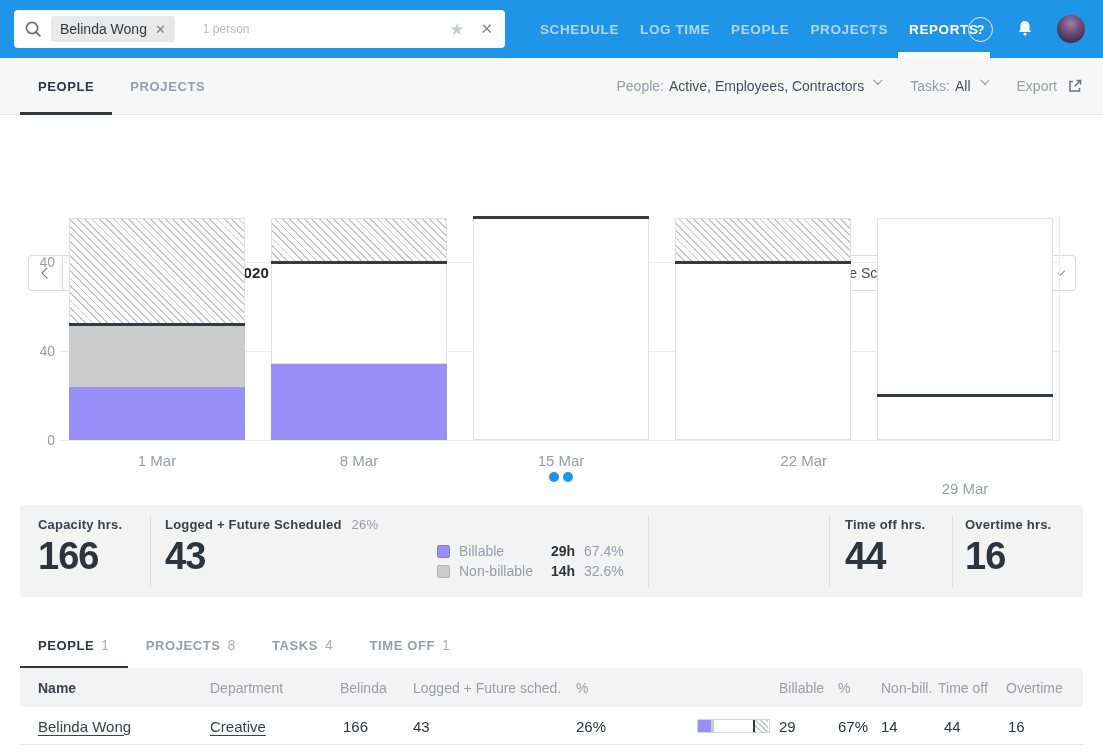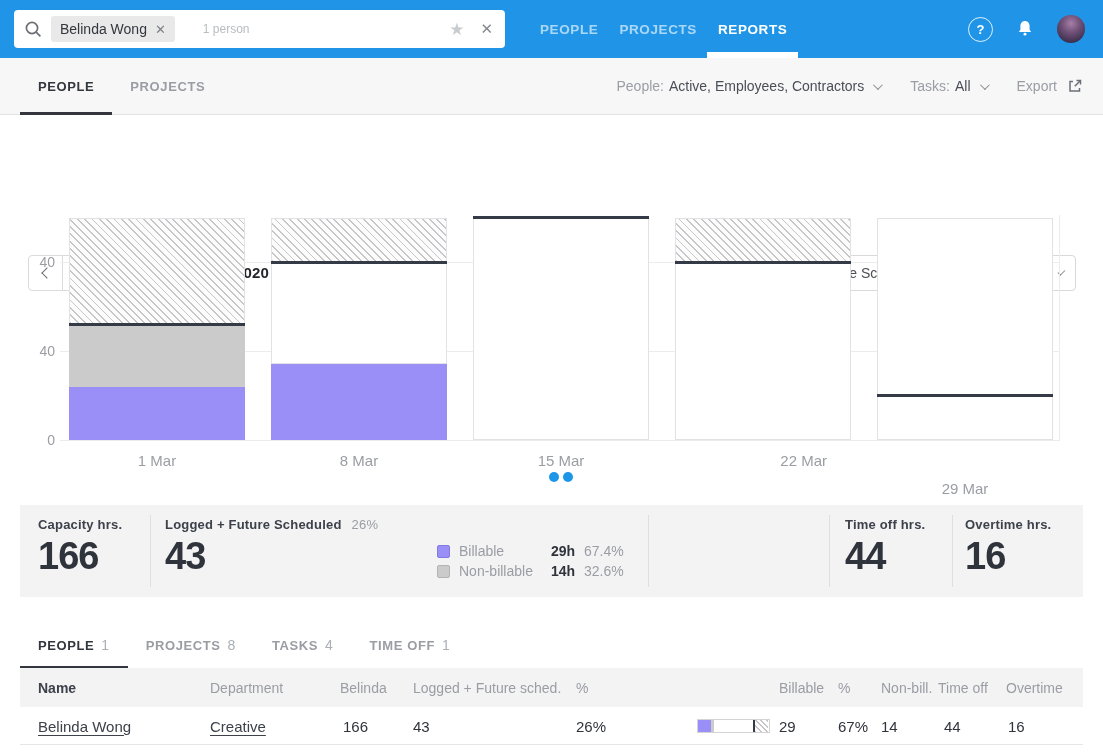--- a/index.html
+++ b/index.html
@@ -26,21 +26,21 @@
   #filterbar { position:absolute; left:0; top:58px; width:1103px; height:57px; background:#F7F7F8; border-bottom:1px solid #E3E3E5; }
   .tabs { position:absolute; left:20px; top:0; height:100%; display:flex; }
   .tab { padding:0 18px; height:100%; display:flex; align-items:center; gap:7px; font-size:13px; font-weight:bold; letter-spacing:.6px; color:#9A9DA3; position:relative; cursor:pointer; }
   .tab.active { color:#33373D; }
   .tab.active .tab-underline { position:absolute; left:0; right:0; bottom:-1px; height:3px; background:#33373D; }
   .tab .count { font-weight:normal; color:#ABAEB4; font-size:14px; }
   #filter-right { position:absolute; right:20px; top:0; height:100%; display:flex; align-items:center; gap:30px; font-size:14px; }
   .filter-label { color:#9A9DA3; }
   .filter-value { color:#4A4E55; margin-left:5px; }
   .chev { display:inline-block; width:7px; height:7px; border-right:1.6px solid #8A8D92; border-bottom:1.6px solid #8A8D92; transform:rotate(45deg) translateY(-2px); margin-left:9px; }
-  .filter-item { display:flex; align-items:center; cursor:pointer; }
+  .filter-item { display:flex; align-items:flex-start; cursor:pointer; }
 
   
   #daterow { position:absolute; left:0; top:115px; width:1103px; height:85px; background:#fff; }
   #pager { position:absolute; left:28px; top:140px; display:flex; border:1px solid #DBDBDD; border-radius:4px; overflow:hidden; background:#fff; }
   .pager-btn { width:33px; height:34px; display:flex; align-items:center; justify-content:center; cursor:pointer; }
   .pager-btn + .pager-btn { border-left:1px solid #DBDBDD; }
   .chev-left { width:8px; height:8px; border-left:1.6px solid #6B6F75; border-bottom:1.6px solid #6B6F75; transform:rotate(45deg); margin-left:3px; }
   .chev-right { width:8px; height:8px; border-right:1.6px solid #6B6F75; border-top:1.6px solid #6B6F75; transform:rotate(45deg); margin-right:3px; }
   #daterange { position:absolute; left:112px; top:140px; height:34px; display:flex; align-items:center; font-size:15px; cursor:pointer; }
   #daterange .custom { color:#33373D; margin-right:14px; }
@@ -109,20 +109,22 @@
     </span>
     <span class="chip">
       <span>Belinda Wong</span>
       <span class="chip-x">✕</span>
     </span>
     <span class="search-ph">1 person</span>
     <span class="star">★</span>
     <span class="clear-x">✕</span>
   </div>
   <div id="nav">
+    <div class="nav-item">SCHEDULE</div>
+    <div class="nav-item">LOG TIME</div>
     <div class="nav-item">PEOPLE</div>
     <div class="nav-item">PROJECTS</div>
     <div class="nav-item active">
         <span>REPORTS</span>
         <span class="nav-underline"></span>
       </div>
   </div>
   <div id="topbar-right">
     <div class="help-circle">?</div>
     <div>

